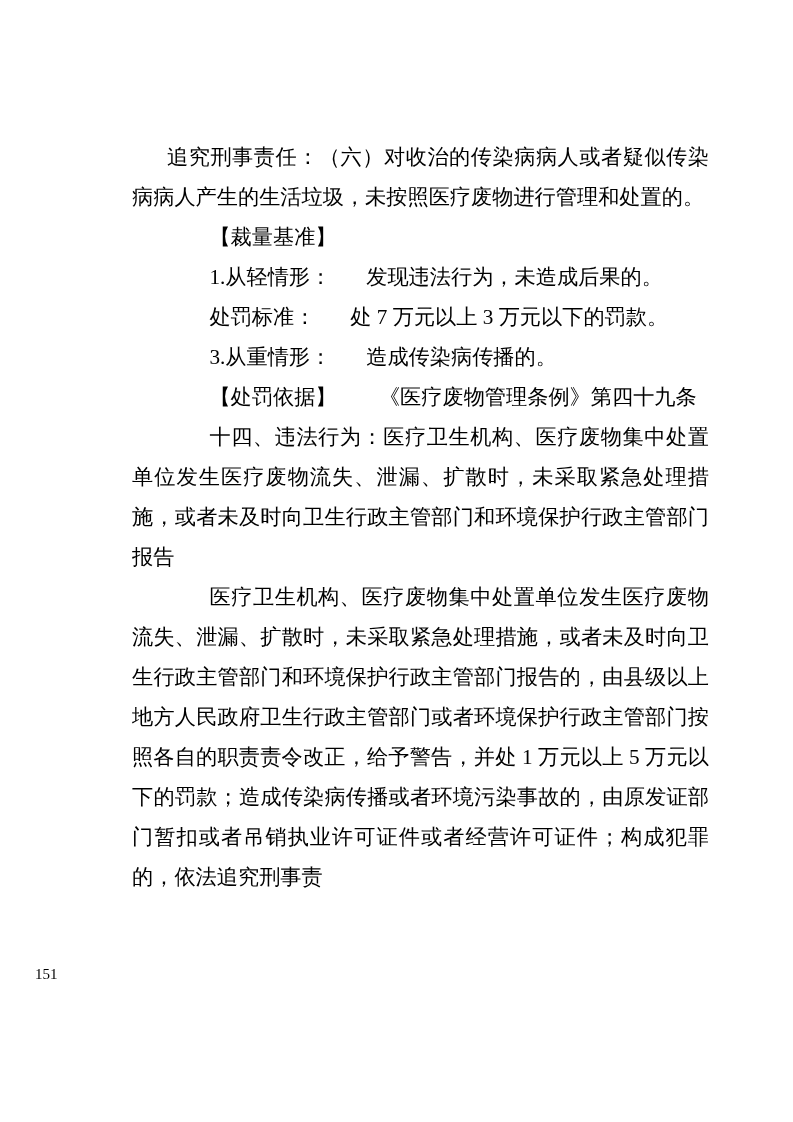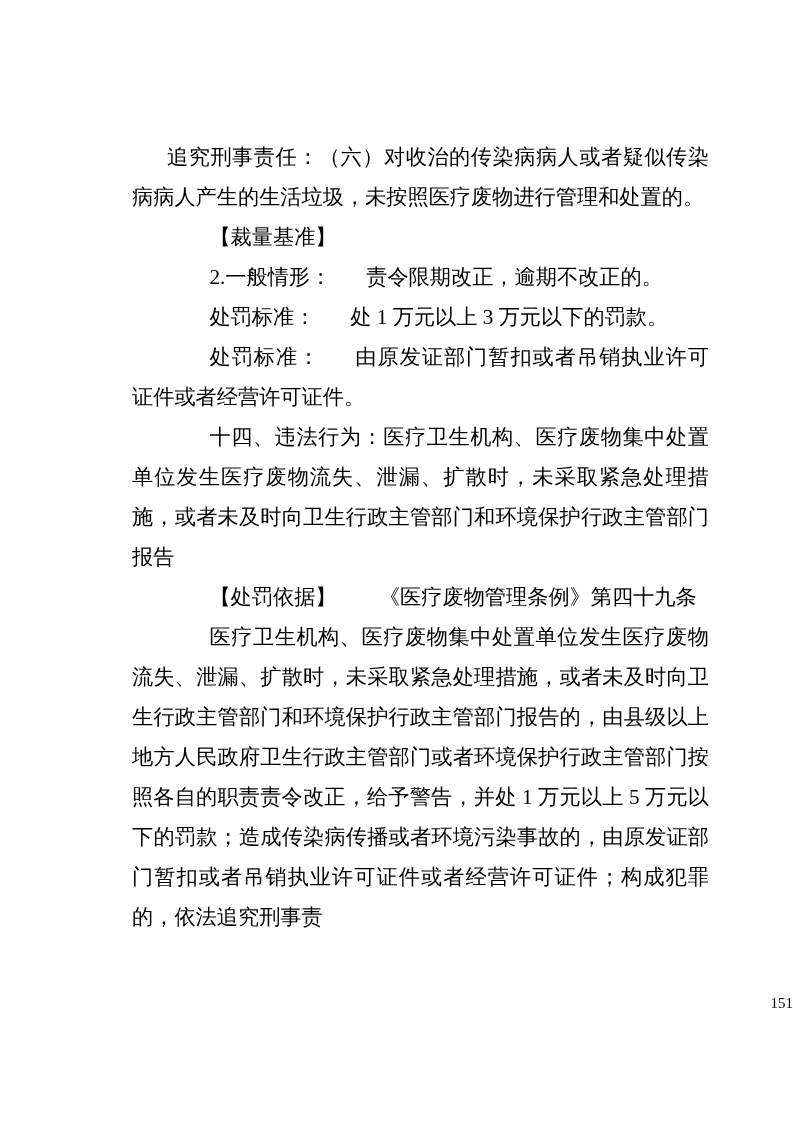--- a/index.html
+++ b/index.html
@@ -35,36 +35,36 @@
     letter-spacing: 0;
   }
   p.para.indent {
     text-indent: 2em;
   }
   .run { font-weight: normal; }
   .run.bold { font-weight: normal; }
   .page-number {
     position: absolute;
     left: 0;
-    top: 993px;
+    top: 964px;
     width: 793px;
-    text-align: right;
+    text-align: left;
     font-size: 15px;
     line-height: 20px;
     color: #000000;
   }
 </style>
 </head>
 <body style="background: rgb(255, 255, 255);">
 
 <div class="page">
   <div class="doc-body" style="color: rgb(0, 0, 0);">
       <p class="para"><span class="run">追究刑事责任：（六）对收治的传染病病人或者疑似传染病病人产生的生活垃圾，未按照医疗废物进行管理和处置的。</span></p>
       <p class="para indent"><span class="run bold">【裁量基准】</span></p>
-      <p class="para indent"><span class="run bold">2.一般情形：</span><span class="run">责令限期改正，逾期不改正的。</span></p>
-      <p class="para indent"><span class="run bold">处罚标准：</span><span class="run">处 1 万元以上 3 万元以下的罚款。</span></p>
-      <p class="para indent"><span class="run bold">处罚标准：</span><span class="run">由原发证部门暂扣或者吊销执业许可证件或者经营许可证件。</span></p>
+      <p class="para indent"><span class="run bold">1.从轻情形：</span><span class="run">发现违法行为，未造成后果的。</span></p>
+      <p class="para indent"><span class="run bold">处罚标准：</span><span class="run">处 7 万元以上 3 万元以下的罚款。</span></p>
+      <p class="para indent"><span class="run bold">3.从重情形：</span><span class="run">造成传染病传播的。</span></p>
+      <p class="para indent"><span class="run bold">【处罚依据】　　《医疗废物管理条例》第四十九条</span></p>
       <p class="para indent"><span class="run">十四、违法行为：医疗卫生机构、医疗废物集中处置单位发生医疗废物流失、泄漏、扩散时，未采取紧急处理措施，或者未及时向卫生行政主管部门和环境保护行政主管部门报告</span></p>
-      <p class="para indent"><span class="run bold">【处罚依据】　　《医疗废物管理条例》第四十九条</span></p>
       <p class="para indent"><span class="run">医疗卫生机构、医疗废物集中处置单位发生医疗废物流失、泄漏、扩散时，未采取紧急处理措施，或者未及时向卫生行政主管部门和环境保护行政主管部门报告的，由县级以上地方人民政府卫生行政主管部门或者环境保护行政主管部门按照各自的职责责令改正，给予警告，并处 1 万元以上 5 万元以下的罚款；造成传染病传播或者环境污染事故的，由原发证部门暂扣或者吊销执业许可证件或者经营许可证件；构成犯罪的，依法追究刑事责</span></p>
     </div>
   <div class="page-number">151</div>
 </div>
 
 </body></html>

